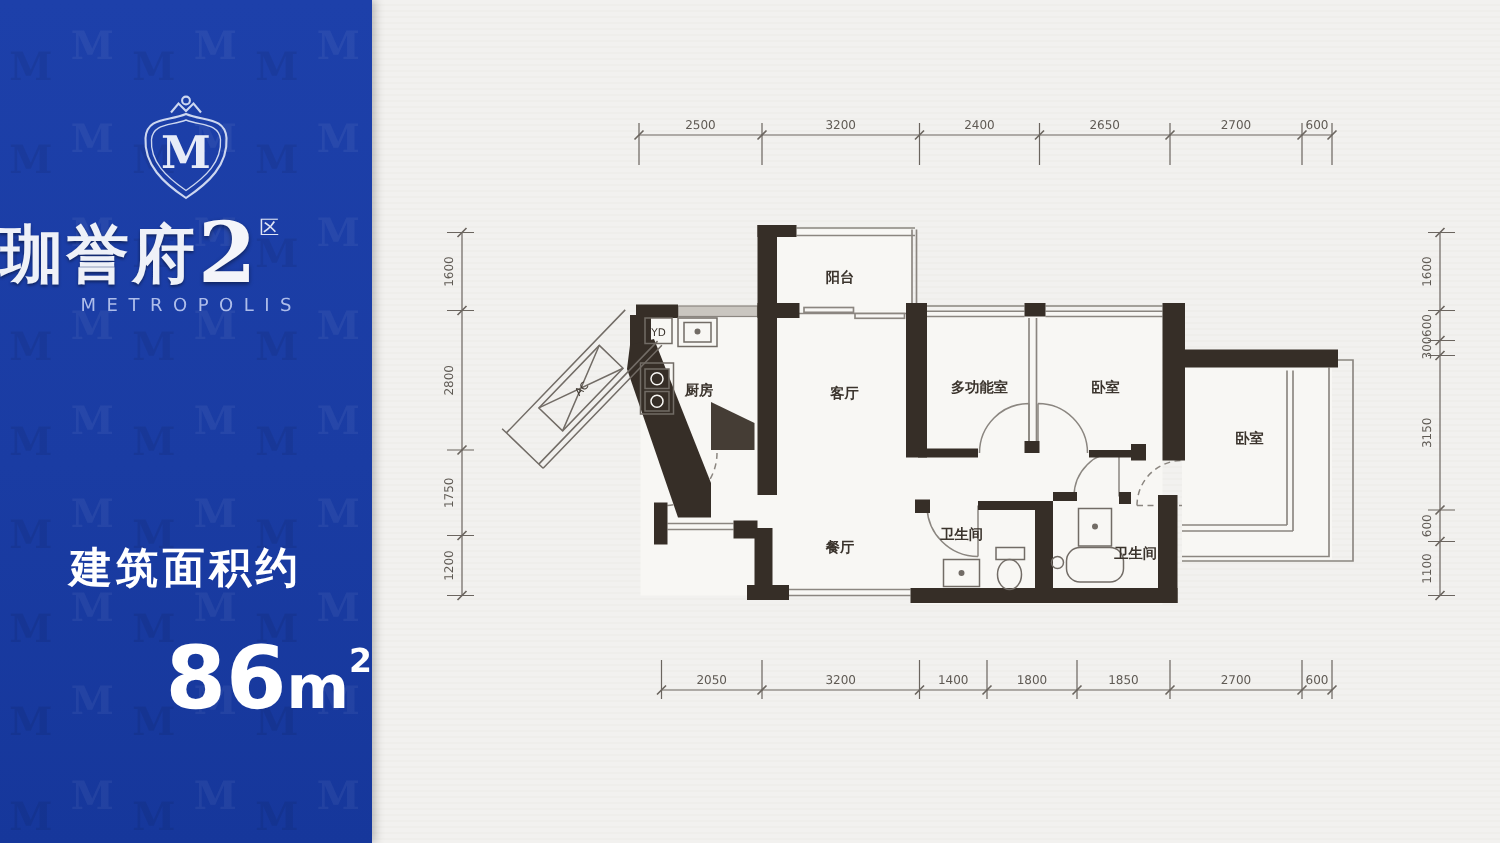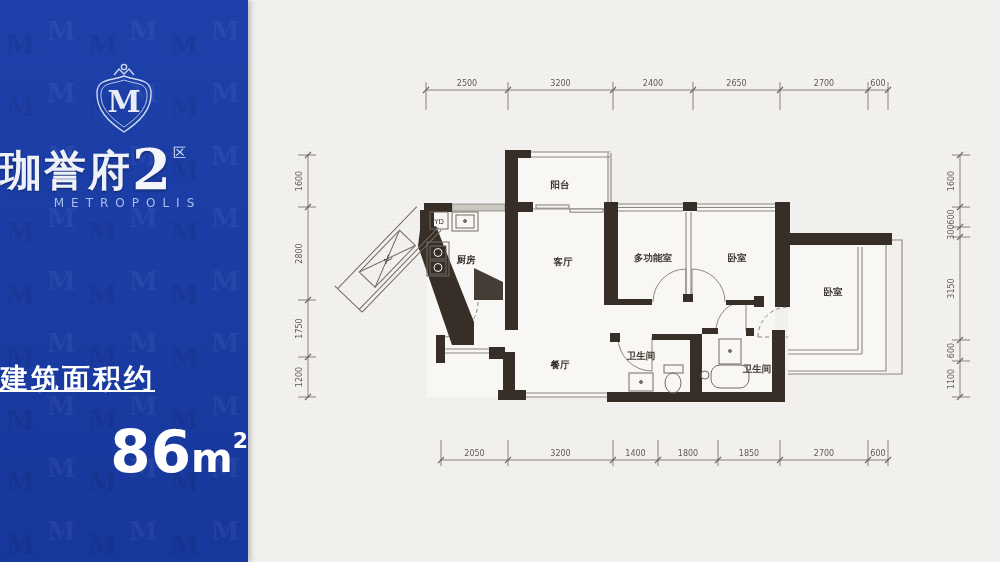--- a/index.html
+++ b/index.html
@@ -19,22 +19,22 @@
   .crest{position:absolute;left:50%;top:62px;transform:translateX(-50%);}
   .brand-title{position:absolute;left:0;right:0;top:136px;color:#eef1f8;
          white-space:nowrap;}
   .brand-title .name{font-size:42px;font-weight:bold;letter-spacing:2px;
          text-shadow:0 1px 2px rgba(0,0,0,.4);}
   .brand-title .num{font-size:56px;font-weight:bold;font-family:"DejaVu Serif","Liberation Serif",serif;
          color:#f4f5fa;text-shadow:0 1px 3px rgba(0,0,0,.45);vertical-align:-4px;}
   .brand-title .sup{font-size:13px;vertical-align:28px;margin-left:2px;color:#dfe5f5;}
   .brand-sub{position:absolute;left:0;right:0;top:196px;text-align:center;color:#aebdea;
          font-size:12px;letter-spacing:7px;text-indent:7px;}
-  .area-label{position:absolute;left:0;right:0;top:360px;color:#ffffff;
-         font-size:28px;font-weight:bold;letter-spacing:3px;text-decoration:underline;}
+  .area-label{position:absolute;left:0;right:0;top:360px;text-align:center;color:#ffffff;
+         font-size:28px;font-weight:bold;letter-spacing:3px;}
   .area-value{position:absolute;left:0;right:0;top:398px;text-align:right;color:#ffffff;
          font-size:58px;font-weight:bold;line-height:1;margin-top:25px;}
   .area-value .unit{font-size:40px;font-weight:bold;}
   .area-value sup{font-size:22px;vertical-align:24px;}
   
   .plan{position:absolute;left:0;top:0;width:1000px;height:562px;}
   .room-label{font-size:9.5px;font-weight:bold;fill:#3b342d;}
   .dim{font-size:8px;fill:#5f5a54;}
   .tiny{font-size:7px;fill:#3b342d;}
 </style>

